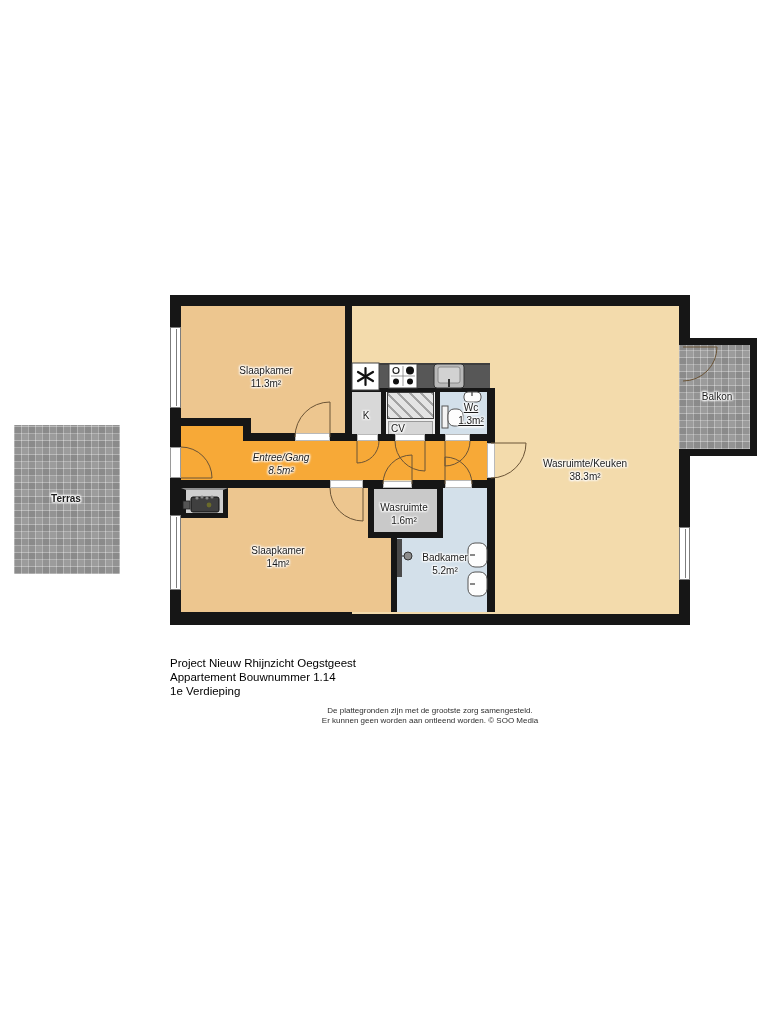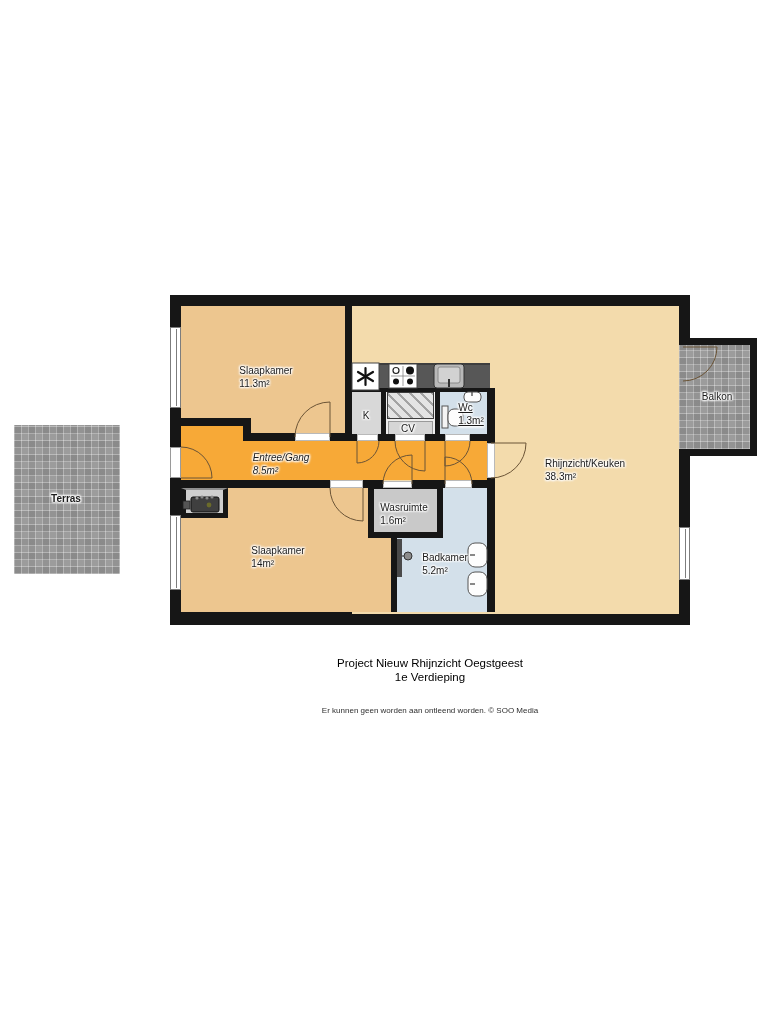--- a/index.html
+++ b/index.html
@@ -13,26 +13,26 @@
   .win::after{content:"";position:absolute;left:50%;top:1px;bottom:1px;width:1px;background:#7d7d7d;}
   .door-gap{position:absolute;background:#ffffff;border:1px solid #9a9a9a;box-sizing:border-box;}
   .tiles{background-color:#9c9c9c;
     background-image:
       repeating-linear-gradient(0deg, rgba(255,255,255,.30) 0 1px, rgba(255,255,255,0) 1px 7px),
       repeating-linear-gradient(90deg, rgba(255,255,255,.30) 0 1px, rgba(255,255,255,0) 1px 7px),
       repeating-linear-gradient(0deg, rgba(0,0,0,.06) 0 7px, rgba(0,0,0,0) 7px 14px),
       repeating-linear-gradient(90deg, rgba(0,0,0,.06) 0 7px, rgba(0,0,0,0) 7px 14px);}
   .hatch{position:absolute;border:1px solid #3c3c3c;box-sizing:border-box;
     background:repeating-linear-gradient(45deg,#a3a3a3 0 2px,#e4e4e4 2px 8px);}
-  .rlabel{position:absolute;transform:translate(-50%,-50%);
+  .rlabel{position:absolute;transform:translate(-50%,-50%);text-align:center;
     font-size:10px;line-height:13px;color:#1a1a1a;white-space:nowrap;
     text-shadow:0 0 2px #fff,0 0 3px #fff,1px 1px 2px #fff,-1px -1px 2px #fff,1px -1px 2px #fff,-1px 1px 2px #fff;}
   .footer-line{font-size:11.5px;line-height:14px;color:#000;}
   .disc-line{font-size:8px;line-height:10px;color:#2e2e2e;}
-  .footer-wrap{position:absolute;left:170px;top:656px;width:520px;text-align:center;}
+  .footer-wrap{position:absolute;left:170px;top:656px;width:520px;}
   .disc-wrap{position:absolute;left:170px;top:706px;width:520px;text-align:center;}
   svg.overlay{position:absolute;left:0;top:0;pointer-events:none;}
 </style>
 </head>
 <body>
 
 <div class="abs" style="left:170px;top:295px;width:520px;height:330px;background:#161616;"></div>
 
 <div class="fill" style="left:352px;top:306px;width:327px;height:308px;background:#F3DBAC;"></div>
 <div class="fill" style="left:181px;top:306px;width:171px;height:127px;background:#EDC68F;"></div>
@@ -176,47 +176,49 @@
 </div>
 <div class="rlabel" style="left:278px;top:557px;">
   <div>Slaapkamer</div>
   <div>14m²</div>
 </div>
 <div class="rlabel" style="left:281px;top:464px;font-style:italic;">
   <div>Entree/Gang</div>
   <div>8.5m²</div>
 </div>
 <div class="rlabel" style="left:585px;top:470px;">
-  <div>Rhijnzicht/Keuken</div>
+  <div>Wasruimte/Keuken</div>
   <div>38.3m²</div>
 </div>
 <div class="rlabel" style="left:404px;top:514px;">
   <div>Wasruimte</div>
   <div>1.6m²</div>
 </div>
 <div class="rlabel" style="left:445px;top:564px;">
   <div>Badkamer</div>
   <div>5.2m²</div>
 </div>
 <div class="rlabel" style="left:471px;top:414px;text-decoration:underline;">
   <div>Wc</div>
   <div>1.3m²</div>
 </div>
 <div class="rlabel" style="left:366px;top:415px;">
   <div>K</div>
 </div>
-<div class="rlabel" style="left:408px;top:428px;">
+<div class="rlabel" style="left:398px;top:428px;">
   <div>CV</div>
 </div>
 <div class="rlabel" style="left:717px;top:396px;">
   <div>Balkon</div>
 </div>
 <div class="rlabel" style="left:66px;top:498px;font-weight:bold;">
   <div>Terras</div>
 </div>
 
 <div class="footer-wrap">
   <div class="footer-line">Project Nieuw Rhijnzicht Oegstgeest</div>
+  <div class="footer-line">Appartement Bouwnummer 1.14</div>
   <div class="footer-line">1e Verdieping</div>
 </div>
 <div class="disc-wrap">
+  <div class="disc-line">De plattegronden zijn met de grootste zorg samengesteld.</div>
   <div class="disc-line">Er kunnen geen worden aan ontleend worden. © SOO Media</div>
 </div>
 
 </body></html>

